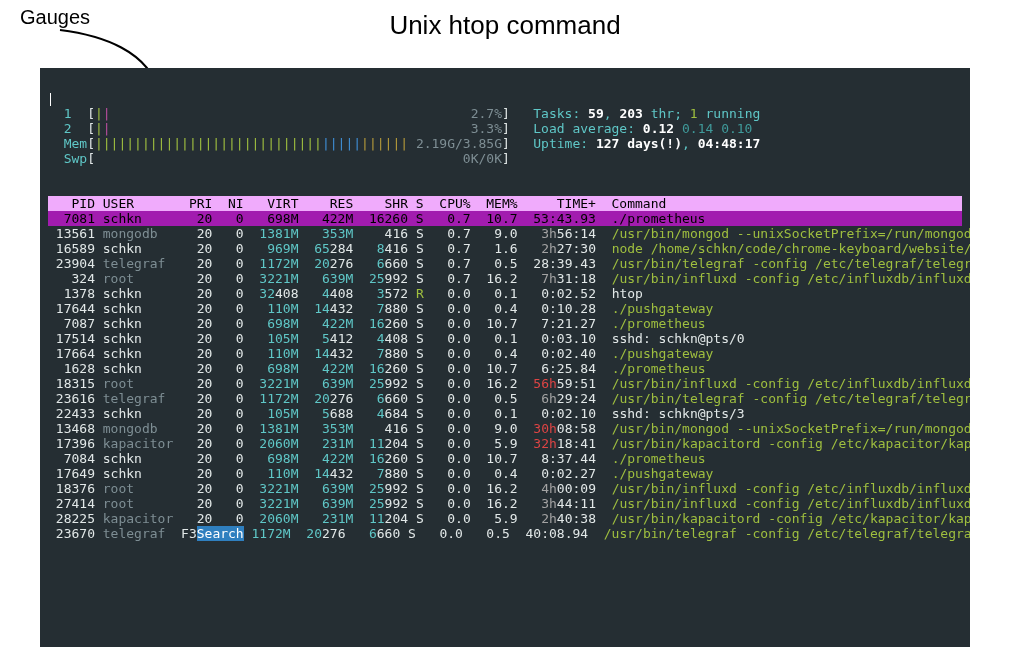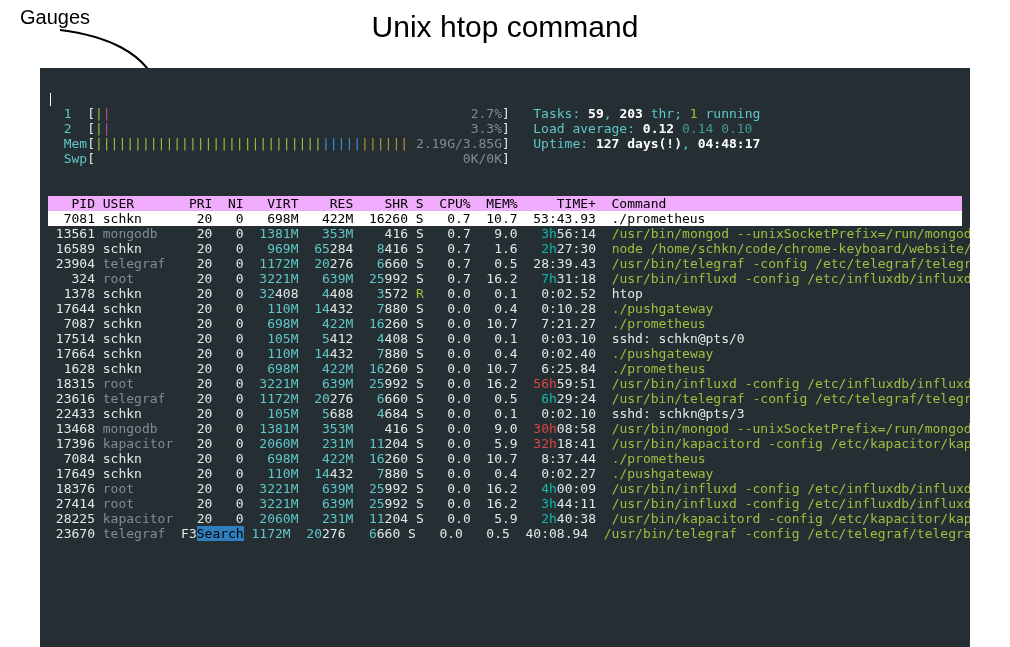--- a/index.html
+++ b/index.html
@@ -5,21 +5,21 @@
   * { box-sizing: border-box; margin: 0; padding: 0; }
   body {
     font-family: 'Comic Sans MS', 'Segoe Script', cursive, sans-serif;
     background: #ffffff;
     width: 1010px;
     height: 647px;
     position: relative;
     overflow: hidden;
   }
   .title {
-    font-size: 30px;
+    font-size: 26px;
     text-align: center;
     font-weight: normal;
     position: absolute;
     top: 10px;
     left: 0;
     right: 0;
     color: #000;
   }
   .annotation {
     font-size: 20px;
@@ -43,40 +43,40 @@
     padding: 8px 8px 8px 8px;
     white-space: pre;
     overflow: hidden;
   }
   .cursor {
     display:inline-block; width:1px; height:13px; background:#fff; vertical-align:middle; margin-left:2px;
   }
   .c-cyan   { color:#5fc7c7; }
   .c-cyan-d { color:#3f9a9a; }
   .c-green  { color:#9fbf3f; }
-  .c-red    { color:#14b8a6; }
+  .c-red    { color:#a3a3a3; }
   .c-redb   { color:#d44;margin-top:36px; }
   .c-grey   { color:#7e8e94; }
   .c-white  { color:#e2e8e8; }
   .c-whiteb { color:#ffffff; font-weight:bold; }
 
   .hdr {
     background:#f0abfc;
     color:#000;
     display:block;
     height:15px;
   }
   .selrow {
-    background:#ffffff;
+    background:#a21caf;
     color:#000;
     display:block;
     height:15px;
   }
   .search-pill {
-    background:#2f7fbf; color:#000000;
+    background:#2f7fbf; color:#ffffff;
   }
   .gauge-bar { color:#9fbf3f; }
   .gauge-bar-b { color:#3f8fd6; }
   .gauge-bar-y { color:#b59a3a; }
   .gauge-bar-m { color:#b84d9e; }
 
   svg.arrow {
     position:absolute;
     overflow:visible;
     pointer-events:none;

